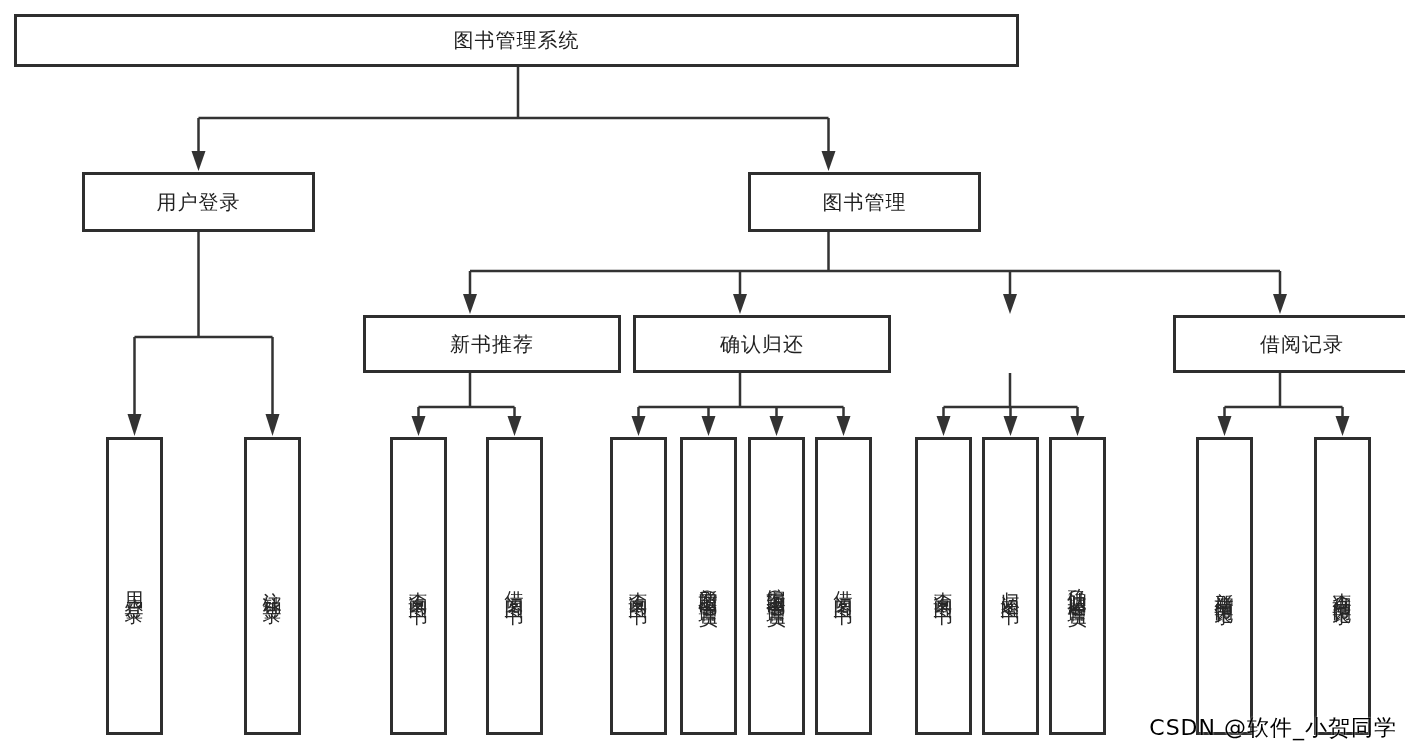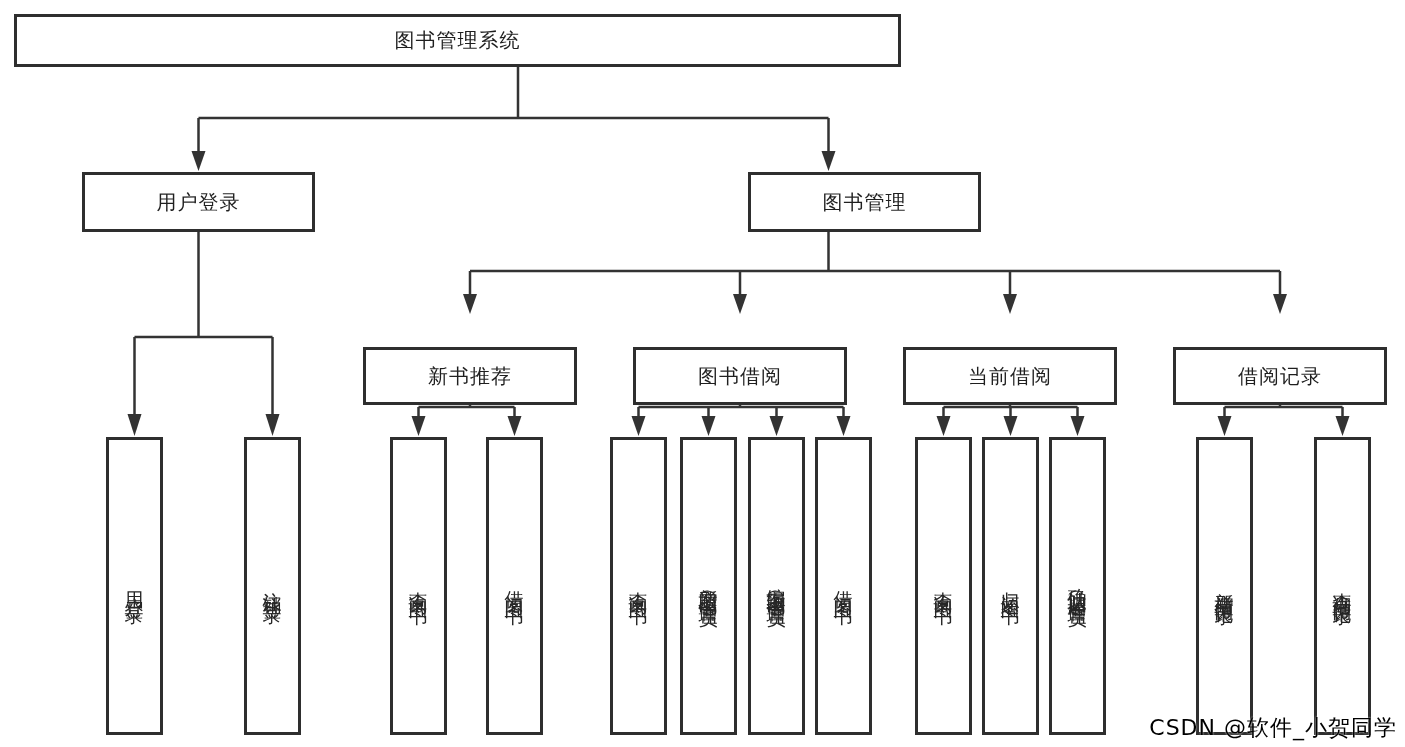--- a/index.html
+++ b/index.html
@@ -9,25 +9,25 @@
   }
   .connector-layer { position:absolute; left:0; top:0; width:1405px; height:747px; }
   .connector-layer path.line { stroke:#333333; stroke-width:2.5; fill:none; }
   .connector-layer path.arrow { fill:#333333; stroke:none; }
   .node {
     position:absolute; box-sizing:border-box; background:#ffffff;
     border:3px solid #2e2e2e; color:#1f1f1f;
     display:flex; align-items:center; justify-content:center;
   }
   .h-node { font-size:20px; letter-spacing:1px; white-space:nowrap; }
-  .root-node  { left:14px;  top:14px;  width:887px; height:53px; }
+  .root-node  { left:14px;  top:14px;  width:1005px; height:53px; }
   .l2-node    { top:172px; width:233px; height:60px; }
   .l2-a { left:82px; }
   .l2-b { left:748px; }
-  .l3-node    { top:315px; width:214px; height:58px;margin-top:32px; }
+  .l3-node    { top:315px; width:258px; height:58px; }
   .l3-a { left:363px; }
   .l3-b { left:633px; }
   .l3-c { left:903px; }
   .l3-d { left:1173px; }
   .v-node { top:437px; width:57px; height:298px; }
   .v-node span {
     writing-mode:vertical-rl; text-orientation:mixed;
     font-size:19px; line-height:1; letter-spacing:5px; color:#262626;
   }
   .v-node.long span { letter-spacing:3px; }
@@ -100,24 +100,21 @@
     <span>用户登录</span>
   </div>
   <div class="node h-node l2-node l2-b">
     <span>图书管理</span>
   </div>
 
   <div class="node h-node l3-node l3-a">
     <span>新书推荐</span>
   </div>
   <div class="node h-node l3-node l3-b">
-    <span>图书借阅</span>
-  </div>
-  <div class="node h-node l3-node l3-c">
-    <span>当前借阅</span>
+    <span>确认归还</span>
   </div>
   <div class="node h-node l3-node l3-d">
     <span>借阅记录</span>
   </div>
 
   <div class="node v-node v1">
     <span>用户登录</span>
   </div>
   <div class="node v-node v2">
     <span>注销登录</span>

